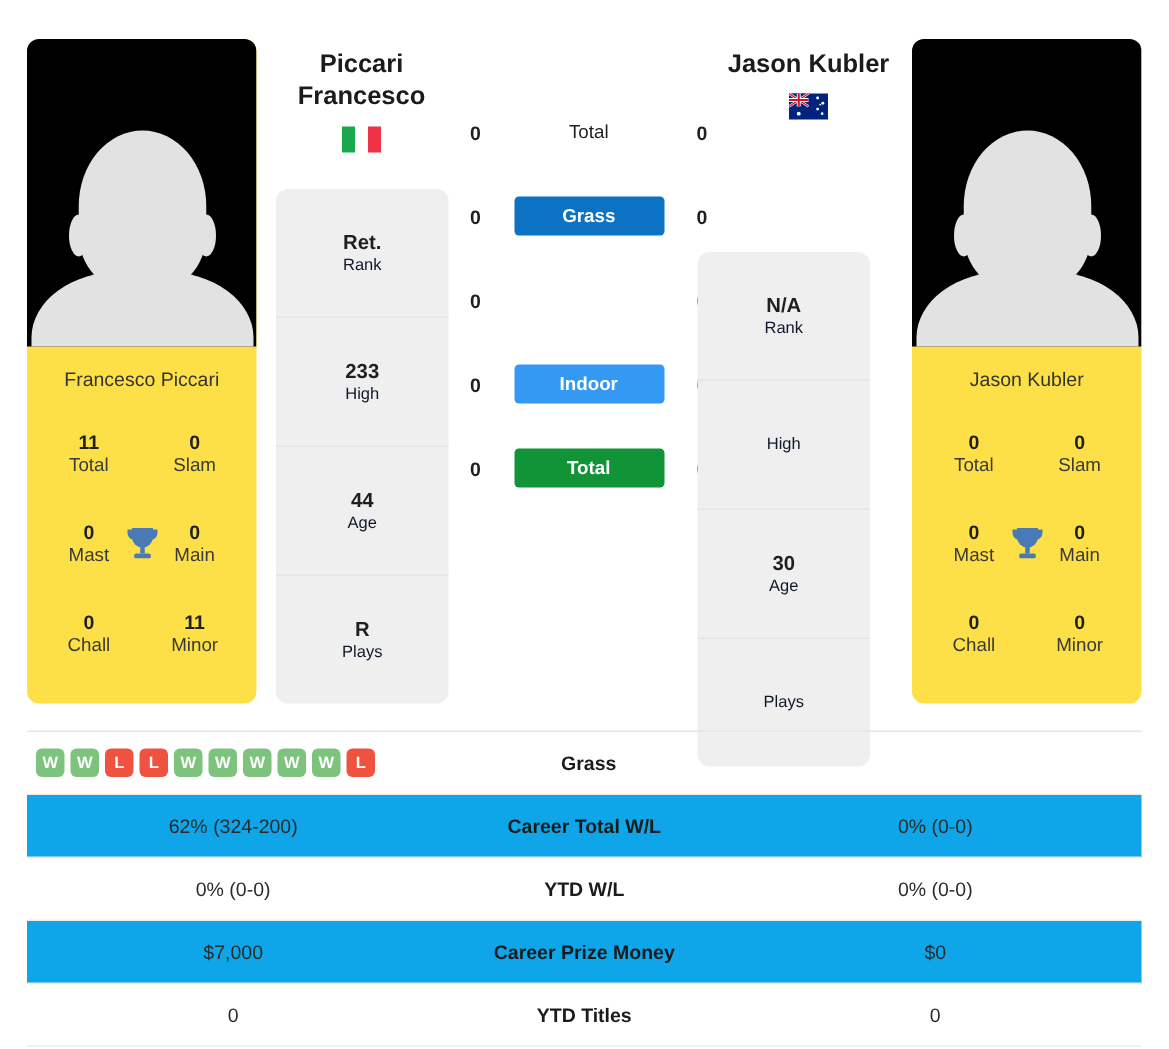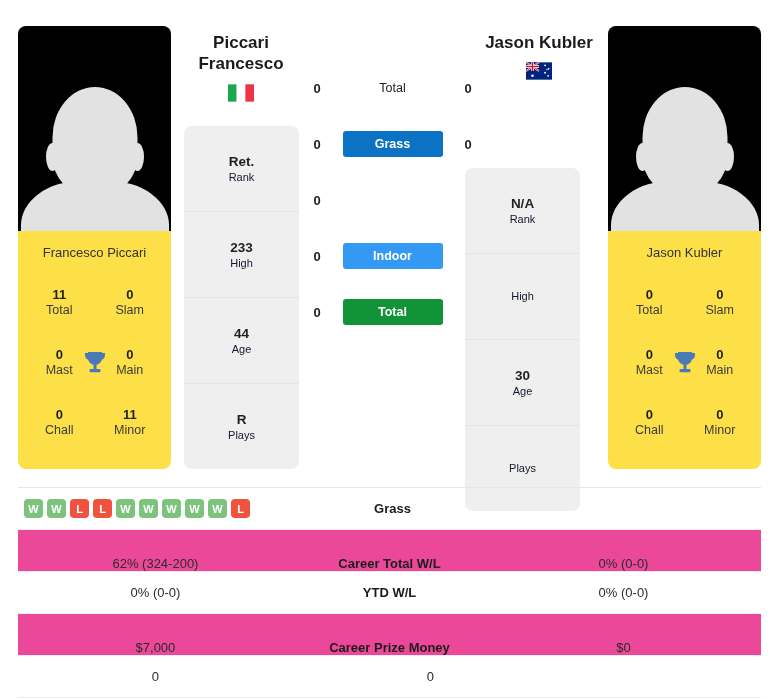--- a/index.html
+++ b/index.html
@@ -230,21 +230,21 @@
     left: 18px;
     width: 743px;
     border-top: 1px solid #e6e6e6;
   }
   .stat-row {
     display: flex;
     align-items: center;
     height: 41px;
     border-bottom: 1px solid #ececec;
   }
-  .stat-row.alt { background: #ec4899; align-items: flex-end; }
+  .stat-row.alt { background: #0ea5e9; }
   .stat-left, .stat-right {
     width: 37%;
     text-align: center;
     font-size: 13px;
     color: #2b2b2b;
   }
   .stat-left.form-cell {
     text-align: left;
     padding-left: 6px;
     display: flex;
@@ -512,18 +512,19 @@
     </div>
 
     <div class="stat-row alt">
       <div class="stat-left">$7,000</div>
       <div class="stat-mid">Career Prize Money</div>
       <div class="stat-right">$0</div>
     </div>
 
     <div class="stat-row">
       <div class="stat-left">0</div>
+      <div class="stat-mid">YTD Titles</div>
       <div class="stat-right">0</div>
     </div>
 
   </div>
 
 </div>
 
 </body></html>

